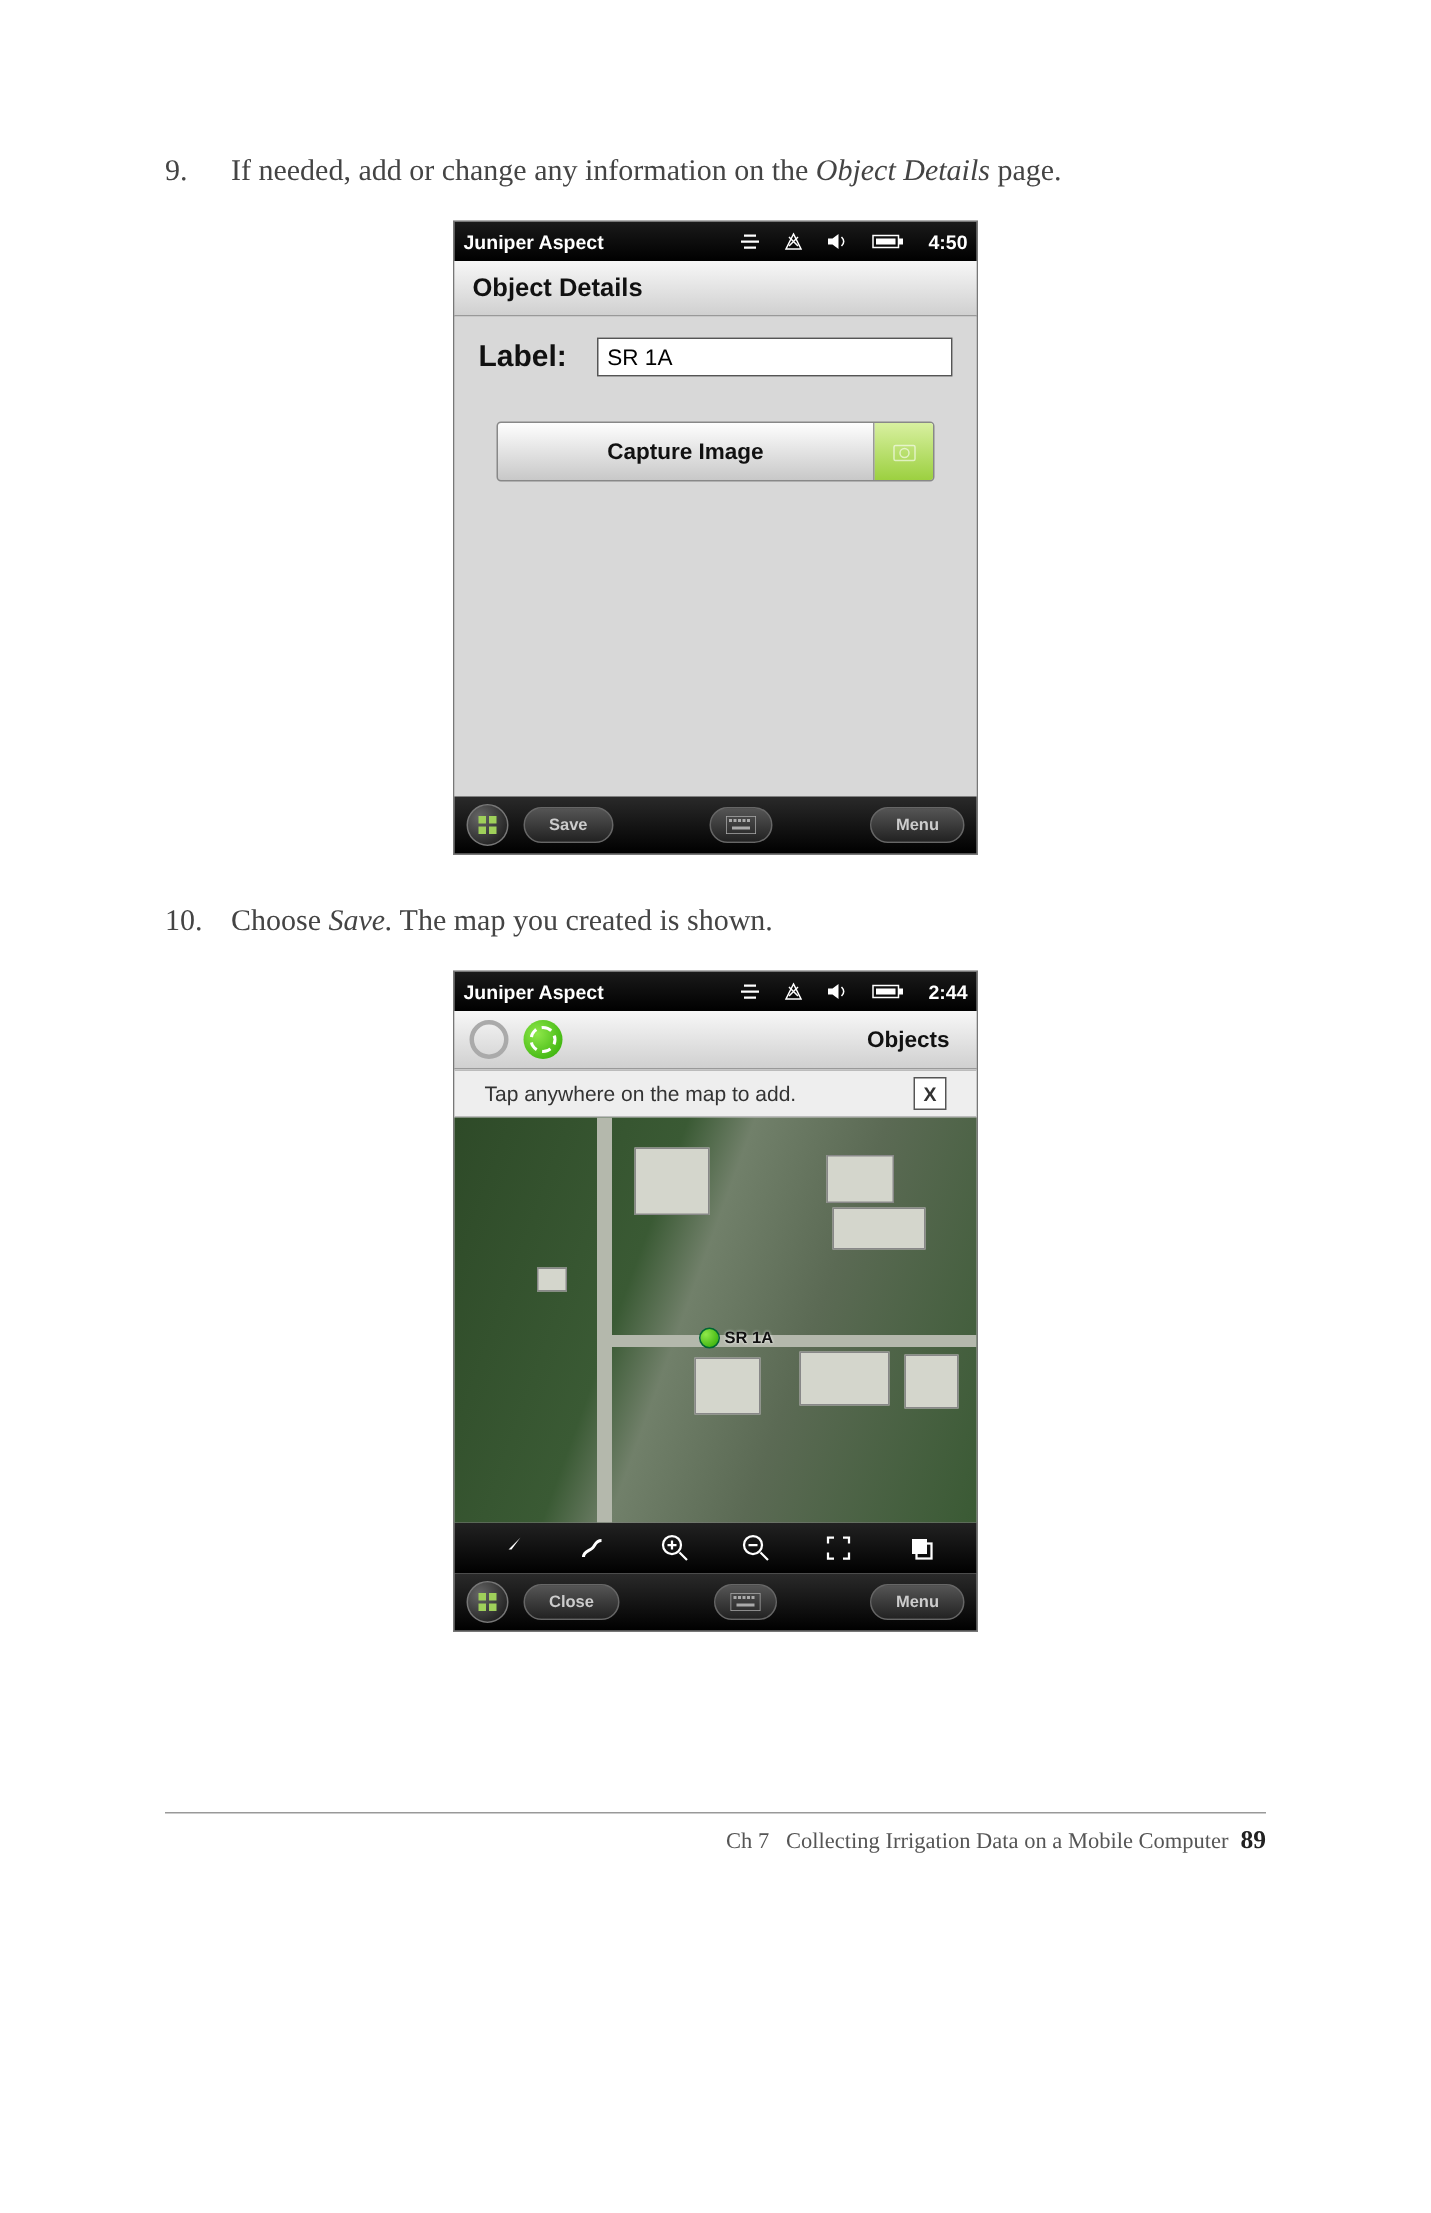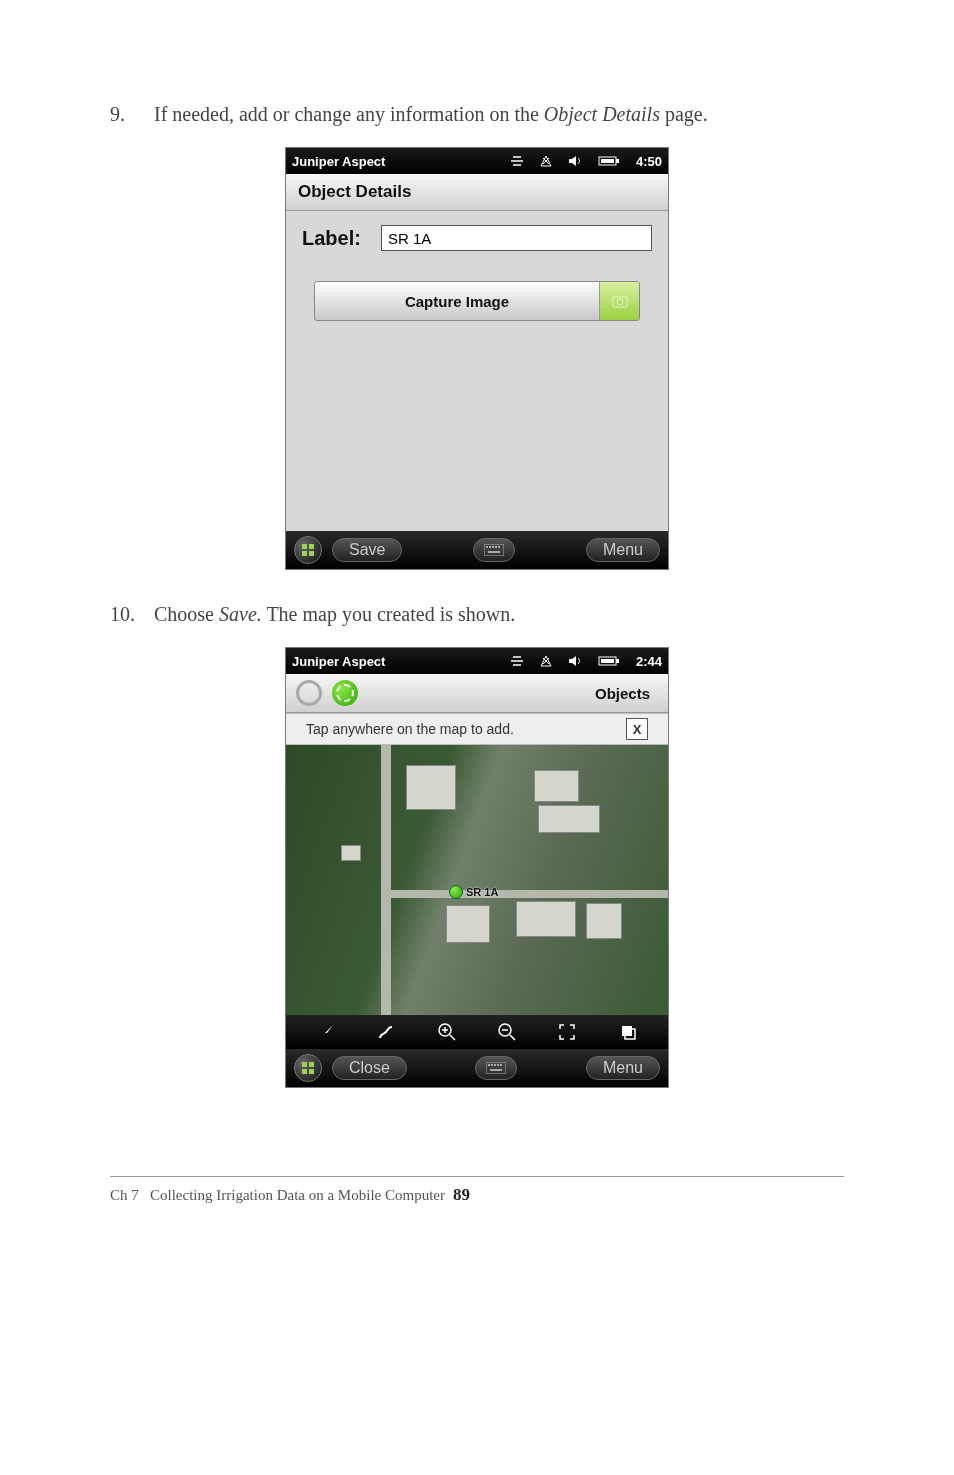--- a/index.html
+++ b/index.html
@@ -26,21 +26,21 @@
   }
   .step-text { flex: 1; }
   .italic { font-style: italic; }
   .screenshot-wrap {
     display: flex;
     justify-content: center;
     margin: 14px 0 30px 0;
   }
   
   .device {
-    width: 384px;
+    width: 350px;
     border: 1px solid #777;
     background: #d8d8d8;
     font-family: Tahoma, Arial, sans-serif;
     font-size: 14px;
   }
   .status-bar {
     height: 26px;
     background: linear-gradient(#1a1a1a,#000);
     color: #fff;
     display: flex;
@@ -104,22 +104,22 @@
     background: linear-gradient(#2a2a2a,#000);
     display: flex; align-items: center; gap: 10px; padding: 0 8px;
   }
   .pill-btn {
     background: linear-gradient(#555,#222);
     color: #ccc;
     border: 1px solid #666;
     border-radius: 14px;
     height: 24px;
     padding: 0 16px;
-    font-size: 16px;
-    display: flex; align-items: center; justify-content: center;
+    font-size: 11px;
+    display: flex; align-items: center; justify-content: center; font-weight: bold;
   }
   .pill-icon-btn {
     width: 42px; height: 24px; border-radius: 14px;
     background: linear-gradient(#555,#222);
     border: 1px solid #666;
     display: flex; align-items: center; justify-content: center;
   }
   .win-icon {
     width: 28px; height: 28px; border-radius: 50%;
     background: radial-gradient(circle at 30% 30%, #666,#111);
@@ -169,23 +169,23 @@
   }
   .tool-row svg { display: block; }
   .objects-label {
     margin-left: auto; background: transparent; font-weight: bold;
     font-size: 15px; color: #111; padding: 0 8px;
   }
   .header-row.with-icons { padding: 6px 10px; }
   
   .page-footer {
     border-top: 1px solid #999;
-    margin-top: 88px;
+    margin-top: 120px;
     padding-top: 8px;
-    text-align: left;
+    text-align: right;
     font-size: 15px;
     color: #555;
   }
   .page-footer .pn { font-weight: bold; color: #222; font-size: 17px; padding-left: 8px; }
 </style>
 </head>
 <body>
 
 <ol>
 

